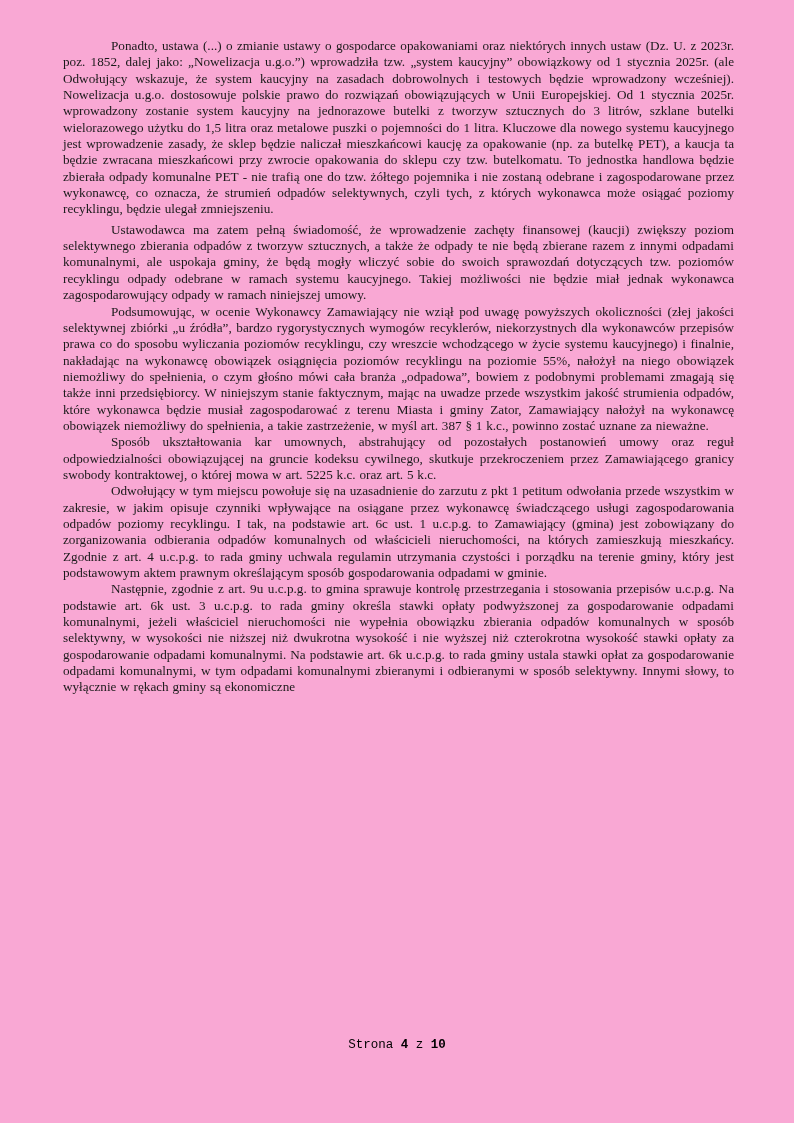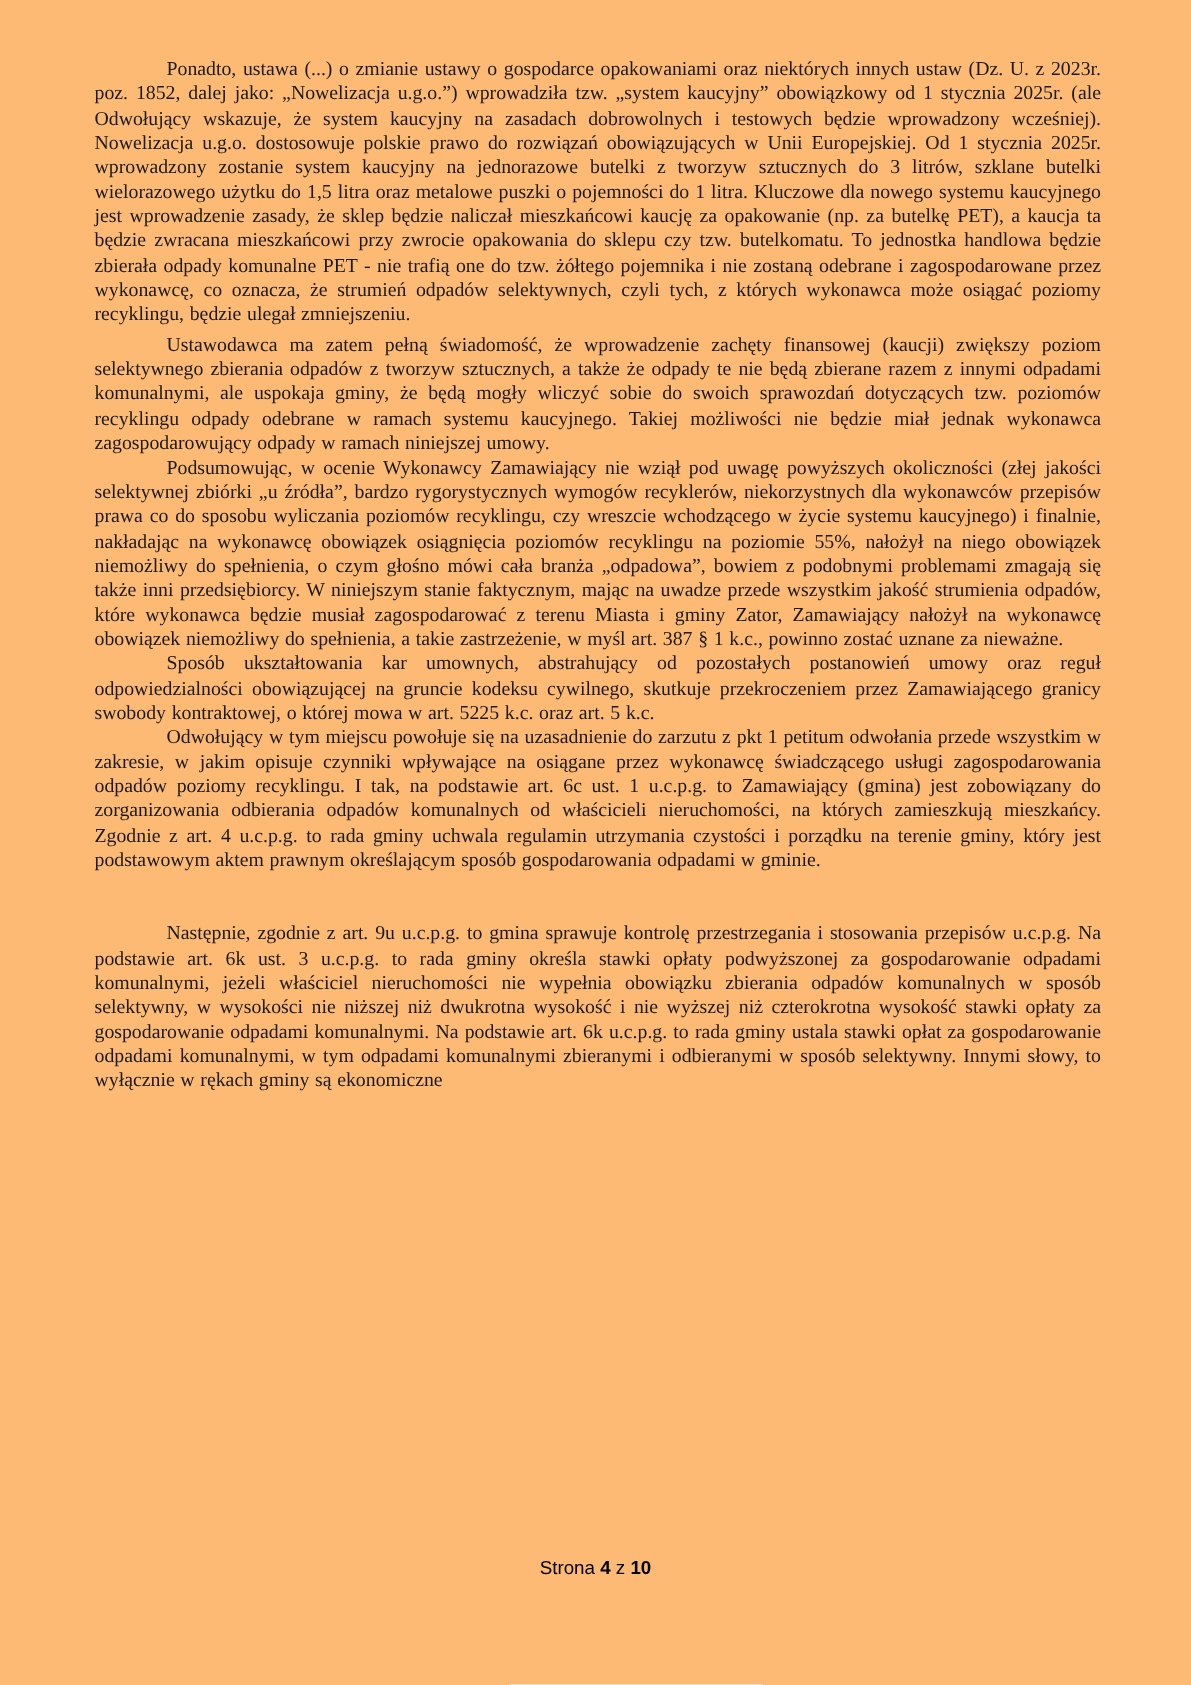--- a/index.html
+++ b/index.html
@@ -4,21 +4,21 @@
 <style>
   html, body {
     margin: 0;
     padding: 0;
     background: #ffffff;
   }
   .page {
     position: relative;
     width: 794px;
     height: 1123px;
-    background: #fdba74;
+    background: #f9a8d4;
     overflow: hidden;
     font-family: "Liberation Serif", "DejaVu Serif", serif;
     color: #1a1a1a;
   }
   .body-text {
     position: absolute;
     top: 38px;
     left: 63px;
     width: 671px;
   }
@@ -28,29 +28,28 @@
     line-height: 16.35px;
     text-align: justify;
     text-indent: 48px;
     word-spacing: 0.5px;
     hyphens: none;
   }
   .body-text p.gap-before {
     margin-top: 4px;
   }
   .body-text p.gap-before-lg {
-    margin-top: 33px;
   }
   .footer {
     position: absolute;
     top: 1038px;
     left: 0;
     width: 100%;
     text-align: center;
-    font-family: Liberation Sans, sans-serif;
+    font-family: Liberation Mono, monospace;
     font-size: 12.5px;
     color: #000000;
   }
   .footer .num {
     font-weight: bold;
   }
 </style>
 </head>
 <body>
 

